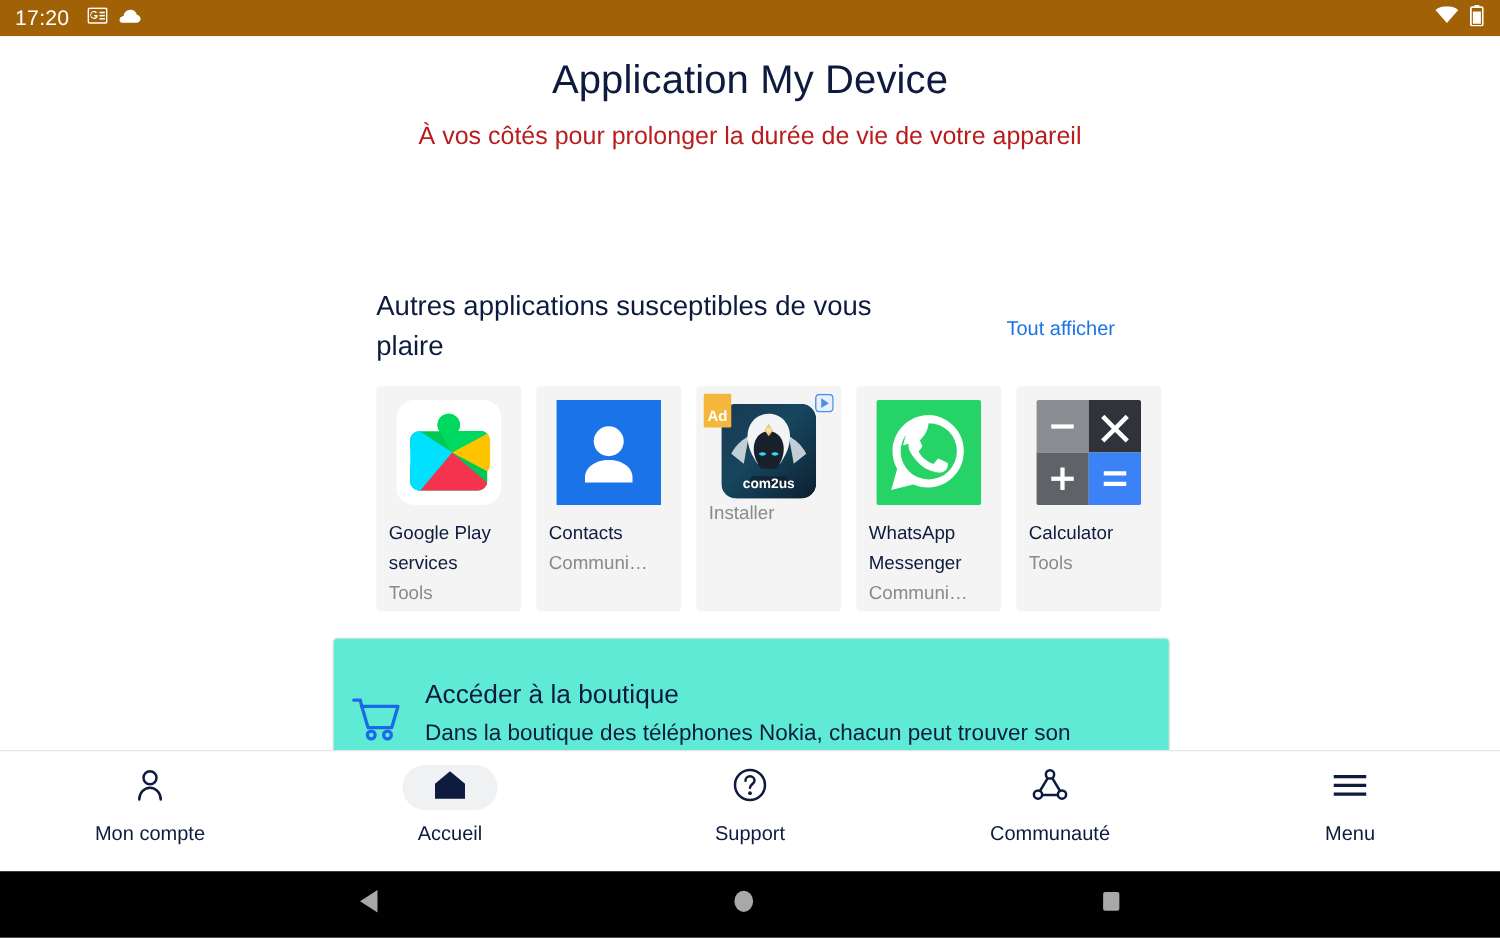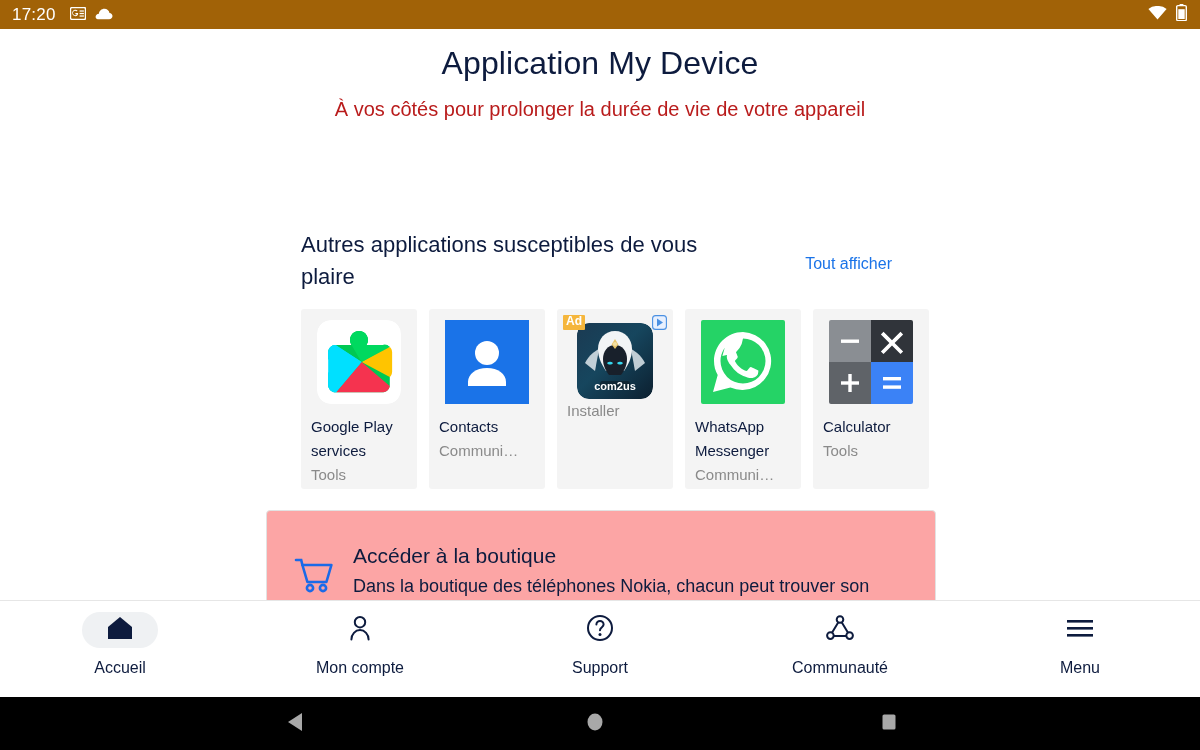--- a/index.html
+++ b/index.html
@@ -68,30 +68,30 @@
   .app-name {
     margin-top: 11px; width: 100%; color: #0d1b3e;
     font-size: 15px; line-height: 24px; font-weight: 400; text-align: left;
   }
   .app-cat {
     width: 100%; color: #8a8a8a; font-size: 15px; line-height: 24px; text-align: left;
   }
   .ad-badge {
     position: absolute; top: 6px; left: 6px;
     background: #f5b63c; color: #ffffff; font-size: 12px; font-weight: 700;
-    line-height: 13px; padding: 0 3px 2px 3px; border-radius: 1px;
+    line-height: 13px; padding: 12px 3px 2px 3px; border-radius: 1px;
   }
   .adchoices { position: absolute; top: 6px; right: 6px; }
   .ad-thumb { margin-top: 3px; }
 
   
   .boutique {
     position: absolute; left: 266px; top: 481px; width: 670px; height: 110px;
-    background: #fca5a5; border: 1px solid #e2e2e2; border-radius: 4px;
-    display: flex; align-items: flex-start; padding: 30px 0 0 27px;
+    background: #5eead4; border: 1px solid #e2e2e2; border-radius: 4px;
+    display: flex; align-items: flex-start; padding: 30px 0 0 14px;
   }
   .boutique-icon { flex: none; width: 46px; margin-top: 16px; }
   .boutique-text { margin-left: 13px; }
   .boutique-title { color: #0d1b3e; font-size: 21px; line-height: 30px; font-weight: 400; }
   .boutique-desc { color: #0d1b3e; font-size: 18px; line-height: 30px; font-weight: 400; }
 
   
   #bottomnav {
     position: absolute; left: 0; top: 600px; width: 1200px; height: 97px;
     background: #ffffff; border-top: 1px solid #e6e6e6;
@@ -283,40 +283,40 @@
         <div class="boutique-title">Accéder à la boutique</div>
         <div class="boutique-desc">Dans la boutique des téléphones Nokia, chacun peut trouver son</div>
       </div>
     </div>
 
   </div>
 
   <div id="bottomnav">
 
     <div class="nav-item">
-      <div class="nav-icon-box active">
-        <span>
-          <svg width="28" height="26" viewBox="0 0 28 26">
-            <path d="M14 2 26 12v12H2V12z" fill="#0d1b3e"></path>
-          </svg>
-        </span>
-      </div>
-      <div class="nav-label">Accueil</div>
-    </div>
-
-    <div class="nav-item">
       <div class="nav-icon-box">
         <span>
           <svg width="28" height="28" viewBox="0 0 28 28">
             <circle cx="14" cy="8.2" r="5.2" fill="none" stroke="#0d1b3e" stroke-width="2"></circle>
             <path d="M5.4 25.5c0-5.2 3.9-9.4 8.6-9.4s8.6 4.2 8.6 9.4" fill="none" stroke="#0d1b3e" stroke-width="2" stroke-linecap="round"></path>
           </svg>
         </span>
       </div>
       <div class="nav-label">Mon compte</div>
+    </div>
+
+    <div class="nav-item">
+      <div class="nav-icon-box active">
+        <span>
+          <svg width="28" height="26" viewBox="0 0 28 26">
+            <path d="M14 2 26 12v12H2V12z" fill="#0d1b3e"></path>
+          </svg>
+        </span>
+      </div>
+      <div class="nav-label">Accueil</div>
     </div>
 
     <div class="nav-item">
       <div class="nav-icon-box">
         <span>
           <svg width="28" height="28" viewBox="0 0 28 28">
             <circle cx="14" cy="14" r="12" fill="none" stroke="#0d1b3e" stroke-width="2"></circle>
             <path d="M10.4 10.6c0-2 1.6-3.6 3.6-3.6s3.6 1.6 3.6 3.6c0 2.6-3.6 2.6-3.6 5.6" fill="none" stroke="#0d1b3e" stroke-width="2" stroke-linecap="round"></path>
             <circle cx="14" cy="20.5" r="1.5" fill="#0d1b3e"></circle>
           </svg>

